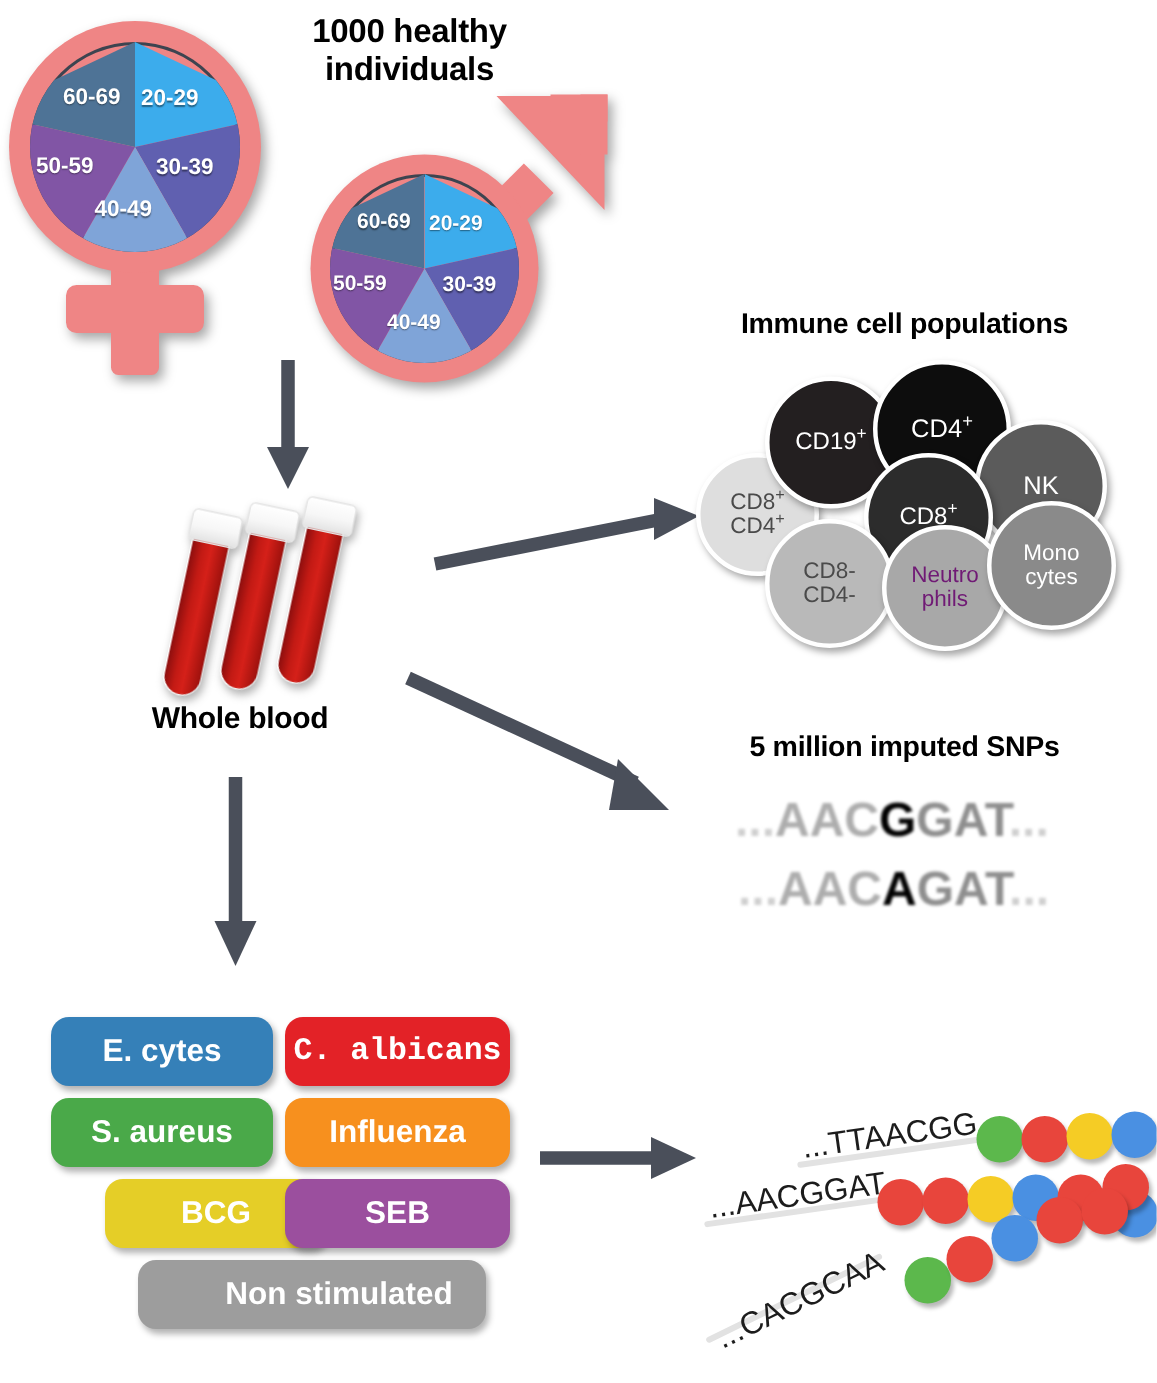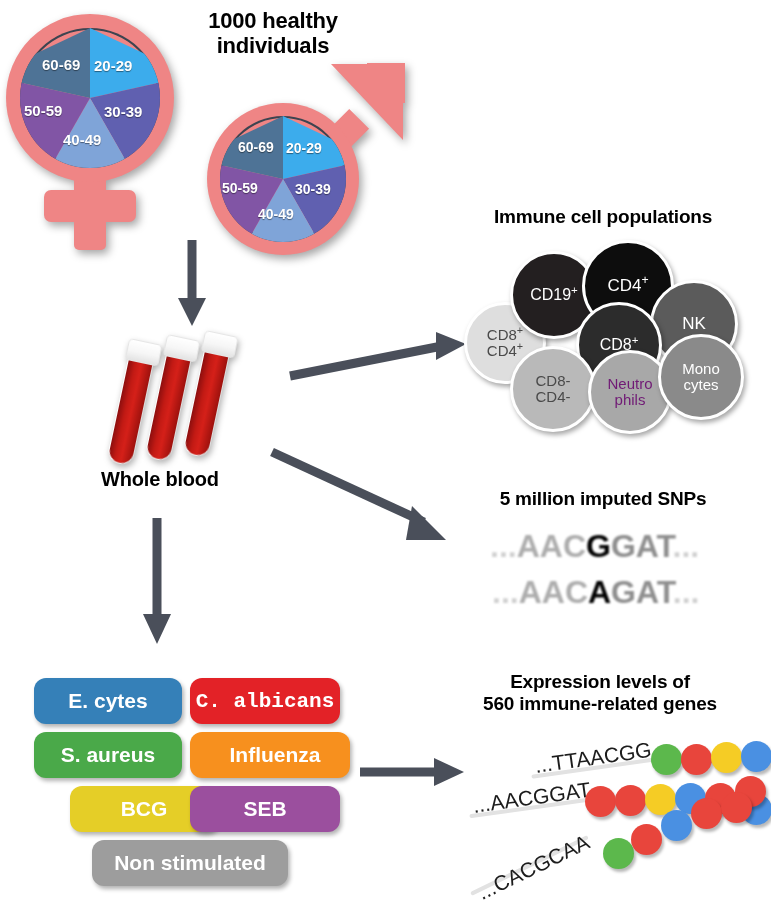--- a/index.html
+++ b/index.html
@@ -221,43 +221,39 @@
   <div class="abs" style="left:34px;top:678px;width:310px;height:220px;">
     <div class="stimbox" style="left:0px;top:0px;width:148px;height:46px;background:#3580b8;">
       <span>E. cytes</span>
     </div>
     <div class="stimbox" style="left:156px;top:0px;width:150px;height:46px;background:#e32227;font-family:Liberation Mono, monospace;">
       <span>C. albicans</span>
     </div>
     <div class="stimbox" style="left:0px;top:54px;width:148px;height:46px;background:#4aa949;">
       <span>S. aureus</span>
     </div>
-    <div class="stimbox" style="left:156px;top:54px;width:150px;height:46px;background:#f7901e;padding-left:10px;">
+    <div class="stimbox" style="left:156px;top:54px;width:150px;height:46px;background:#f7901e;">
       <span>Influenza</span>
     </div>
     <div class="stimbox" style="left:0px;top:108px;width:148px;height:46px;background:#e5ce27;margin-left:36px;">
       <span>BCG</span>
     </div>
     <div class="stimbox" style="left:156px;top:108px;width:150px;height:46px;background:#9b4f9e;">
       <span>SEB</span>
     </div>
-    <div class="stimbox" style="left:58px;top:162px;width:196px;height:46px;background:#9d9d9d;">
+    <div class="stimbox" style="left:58px;top:162px;width:196px;height:46px;background:#9d9d9d;padding-left:36px;">
       <span>Non stimulated</span>
     </div>
   </div>
 
   <svg class="arrowsvg" style="left:360px;top:752px;" width="110" height="40">
     <line x1="0" y1="20" x2="78" y2="20" stroke="#4a4f5a" stroke-width="9"></line>
     <polygon points="74,6 104,20 74,34" fill="#4a4f5a"></polygon>
   </svg>
 
-  <div class="abs heading" id="title-expr">
-    <div>Expression levels of</div>
-    <div>560 immune-related genes</div>
-  </div>
 
   <div class="abs" style="left:455px;top:740px;width:316px;height:180px;">
 
     <div class="strand" style="left:74px;top:0px;width:240px;height:50px;">
       <div class="bar" style="left:2px;top:26px;width:126px;transform:rotate(-8deg);"></div>
       <div class="txt" style="left:6px;top:14px;transform:rotate(-8deg);transform-origin:left center;">...TTAACGG</div>
       <div class="dot" style="left:122px;top:4px;background:#5cb84c;"></div>
       <div class="dot" style="left:152px;top:4px;background:#e8453c;"></div>
       <div class="dot" style="left:182px;top:2px;background:#f5cc25;"></div>
       <div class="dot" style="left:212px;top:1px;background:#4a90e2;"></div>

